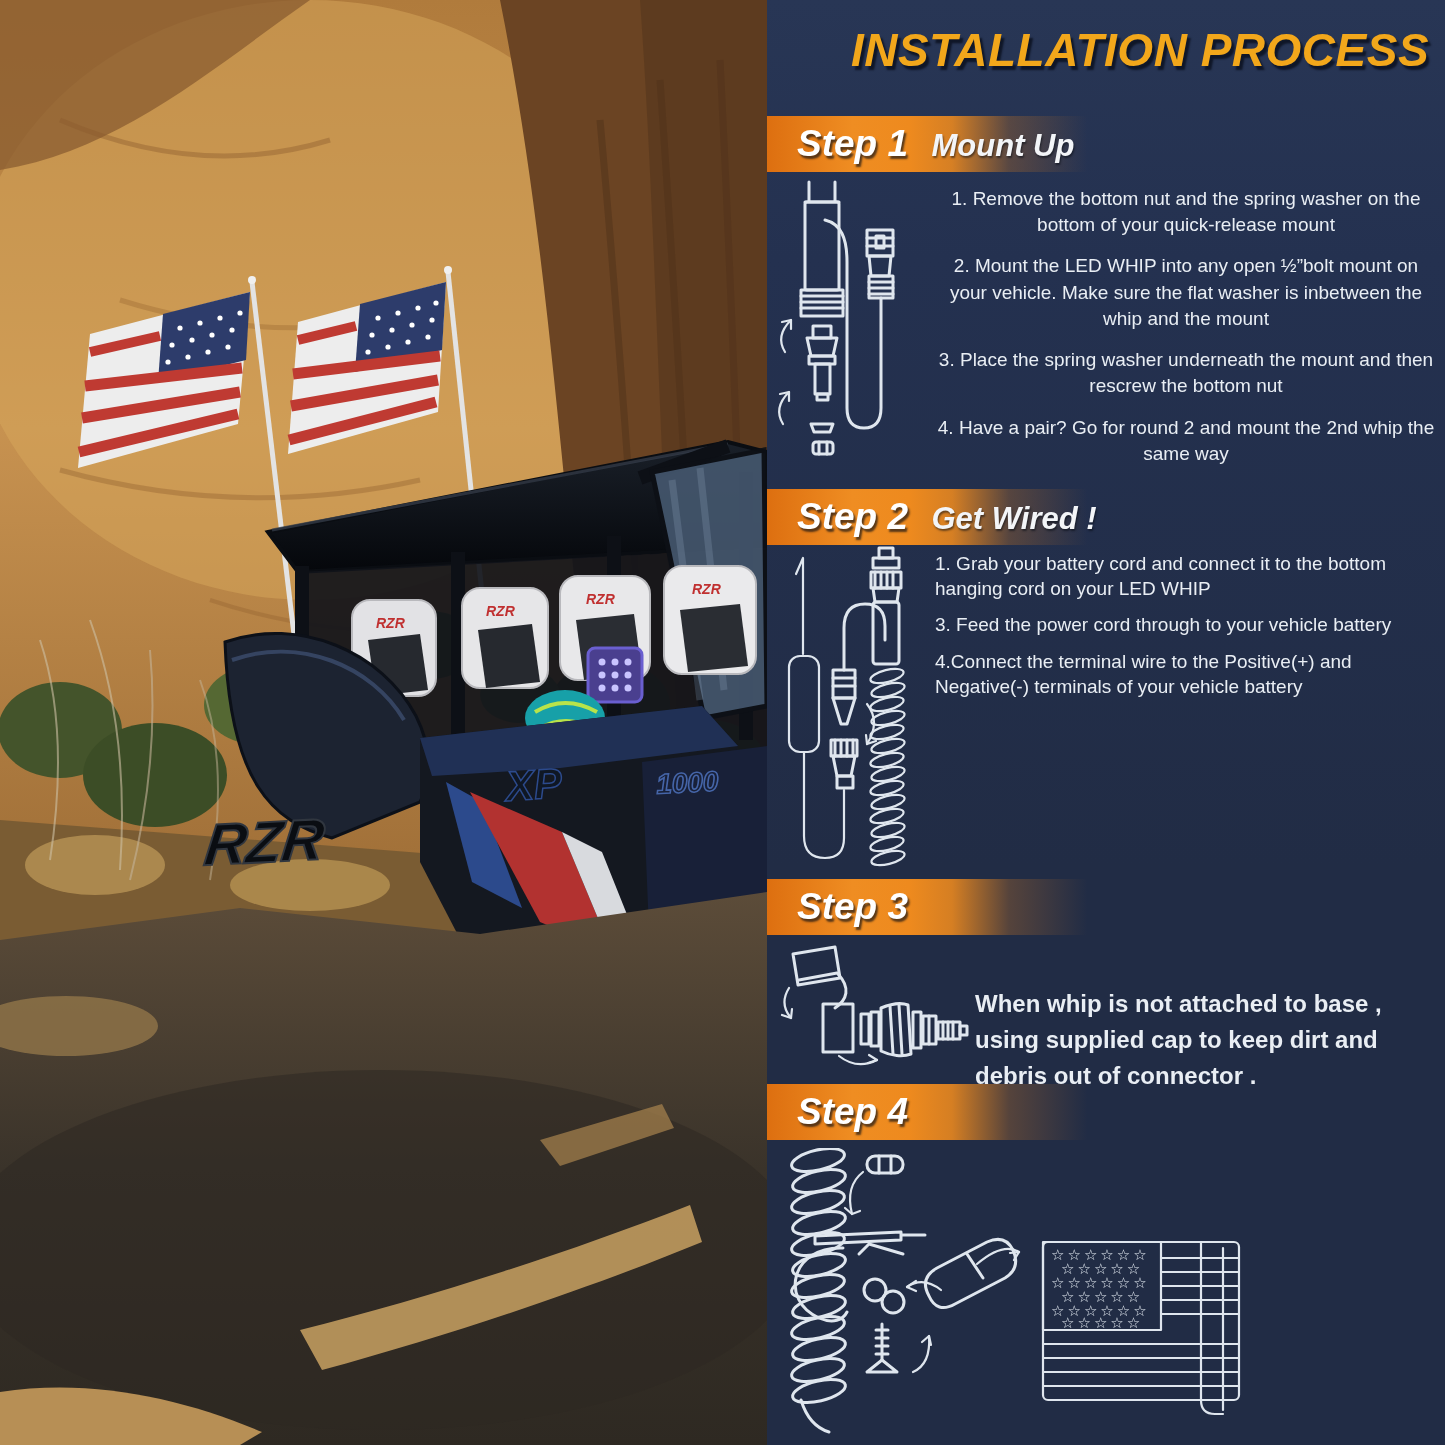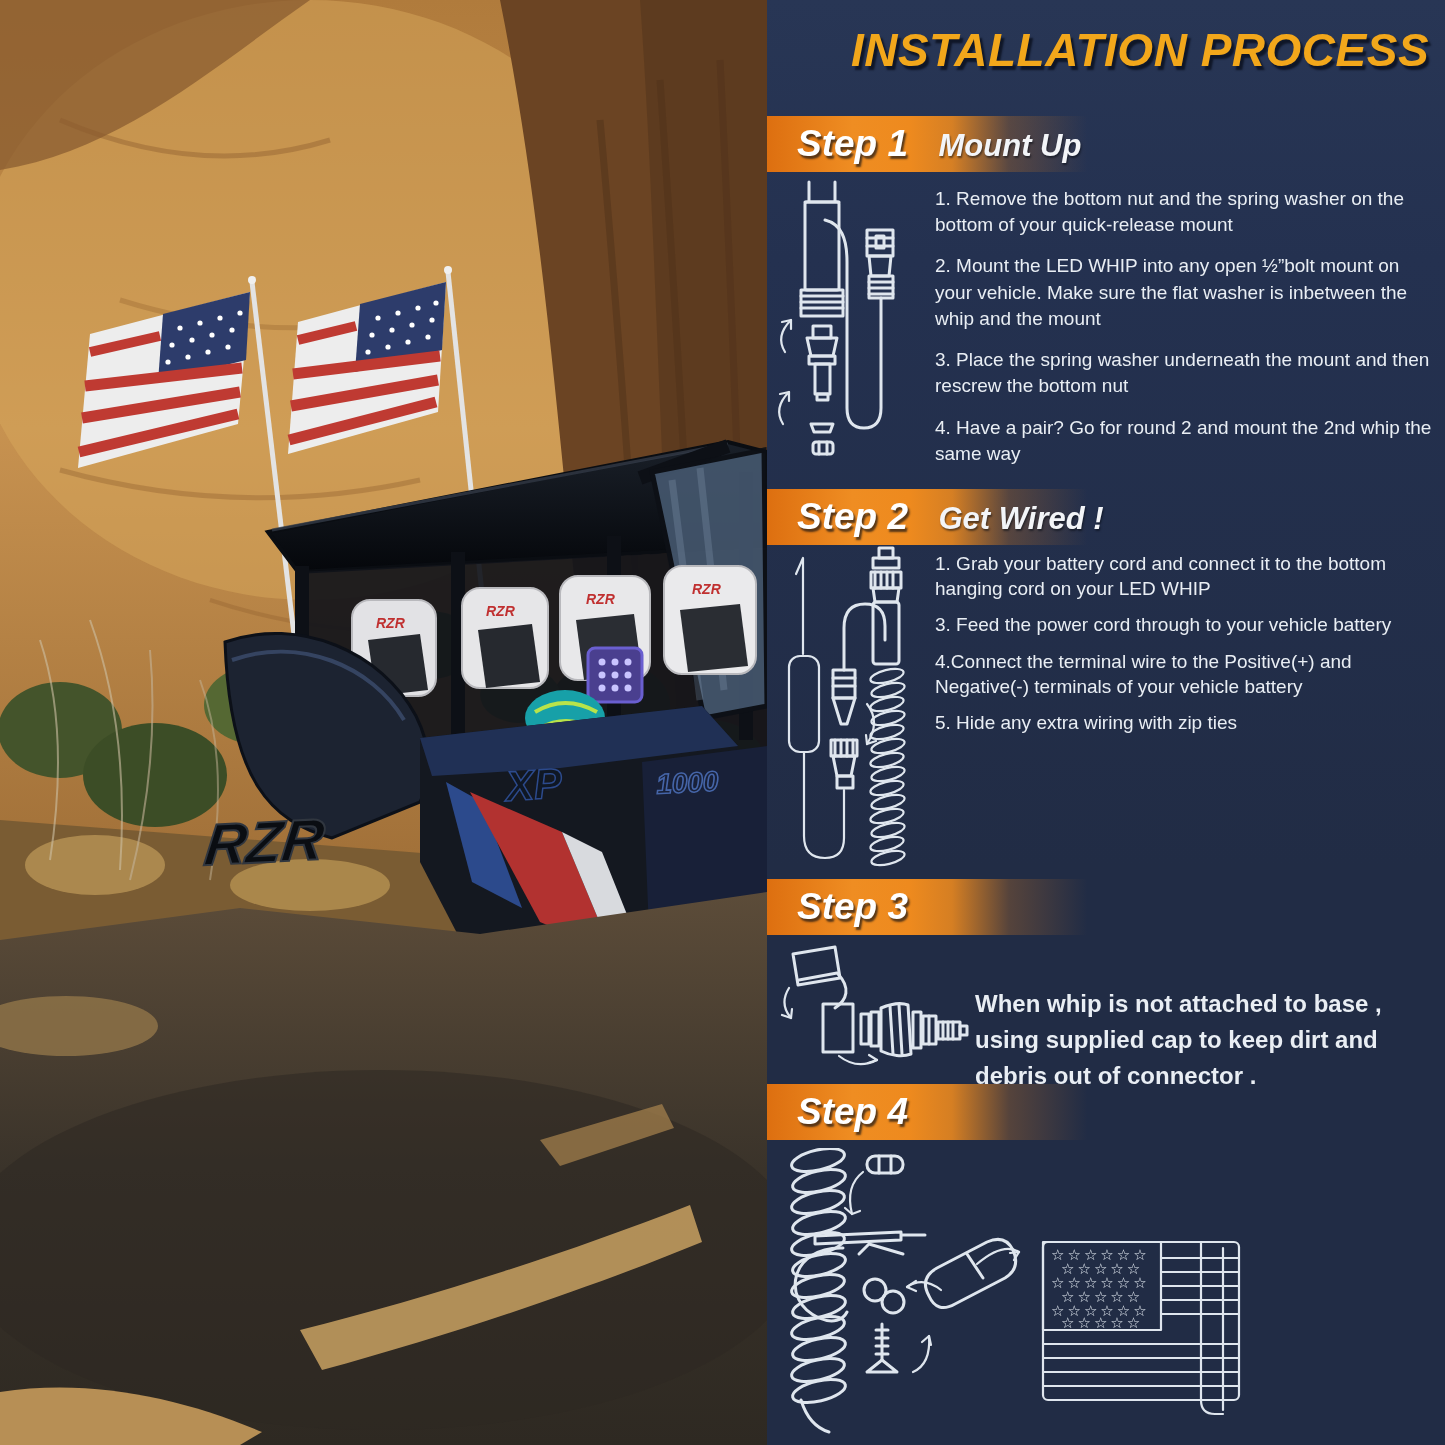--- a/index.html
+++ b/index.html
@@ -13,24 +13,24 @@
   .title{position:absolute;top:24px;left:0;width:100%;box-sizing:border-box;padding-left:34px;
          text-align:center;font-style:italic;font-weight:700;font-size:46px;line-height:1.15;
          letter-spacing:.5px;color:#F2A71B;text-shadow:3px 4px 2px rgba(5,10,22,.7);white-space:nowrap;}
   .bar{position:absolute;left:0;width:100%;height:56px;
        background:linear-gradient(90deg,#dd6f10 0%,#ef8d22 12%,#ee8a1e 20%,rgba(238,138,30,.88) 26%,
                   rgba(150,96,48,.45) 34%,rgba(36,48,73,0) 45%);}
   .bar1{top:116px}.bar2{top:489px}.bar3{top:879px}.bar4{top:1084px}
   .slabel{font-style:italic;font-weight:700;font-size:37px;line-height:56px;color:#ffffff;
           margin-left:30px;text-shadow:2px 3px 2px rgba(8,12,22,.65);display:inline-block;}
   .sname{font-style:italic;font-weight:600;font-size:31px;line-height:56px;color:#f3f5f8;
-         margin-left:26px;text-shadow:1px 2px 2px rgba(8,12,22,.55);display:inline-block;}
+         margin-left:19px;text-shadow:1px 2px 2px rgba(8,12,22,.55);display:inline-block;}
   .steptext{position:absolute;color:#e9eef4;font-size:19px;}
   .t-step1{left:168px;top:186px;width:502px;}
-  .t-step1 p{margin:0 0 15px;line-height:1.38;white-space:pre-line;}
+  .t-step1 p{margin:0 0 15px;line-height:1.38;white-space:pre-line;text-align:center;}
   .t-step2{left:168px;top:552px;width:508px;}
   .t-step2 p{margin:0 0 12px;line-height:1.3;white-space:pre-line;}
   .cap3{position:absolute;left:208px;top:986px;width:464px;text-align:left;color:#e9eef4;
         font-size:24px;line-height:1.5;font-weight:bold;}
   .cap4{position:absolute;left:220px;top:1186px;width:450px;text-align:center;color:#e9eef4;
         font-size:20px;line-height:1.4;}
   .d-step1{position:absolute;left:4px;top:180px;width:152px;height:296px;}
   .d-step2{position:absolute;left:6px;top:544px;width:158px;height:330px;}
   .d-step3{position:absolute;left:8px;top:942px;width:232px;height:140px;}
   .d-step4{position:absolute;left:4px;top:1148px;width:252px;height:297px;}
@@ -357,21 +357,20 @@
         <ellipse class="line2" cx="114" cy="272" rx="17" ry="6" transform="rotate(-14 114 272)"></ellipse>
         <ellipse class="line2" cx="115" cy="286" rx="17" ry="6" transform="rotate(-14 115 286)"></ellipse>
         <ellipse class="line2" cx="114" cy="300" rx="17" ry="6" transform="rotate(-14 114 300)"></ellipse>
         <ellipse class="line2" cx="115" cy="314" rx="17" ry="6" transform="rotate(-14 115 314)"></ellipse>
       </g>
     </svg>
     <div class="steptext t-step2">
       <p>1. Grab your battery cord and connect it to the bottom hanging cord on your LED WHIP</p>
       <p>3. Feed the power cord through to your vehicle battery</p>
       <p>4.Connect the terminal wire to the Positive(+) and Negative(-) terminals of your vehicle battery</p>
-      <p>5. Hide any extra wiring with zip ties</p>
     </div>
 
     <div class="bar bar3">
       <span class="slabel">Step 3</span>
     </div>
     <svg class="d-step3" viewBox="0 0 232 140" xmlns="http://www.w3.org/2000/svg">
       <g class="line">
         <path d="M18 12 L60 5 L65 36 L23 43 Z"></path>
         <path d="M24 38 L62 31"></path>
         <path d="M63 32 C76 46 72 58 60 66"></path>

